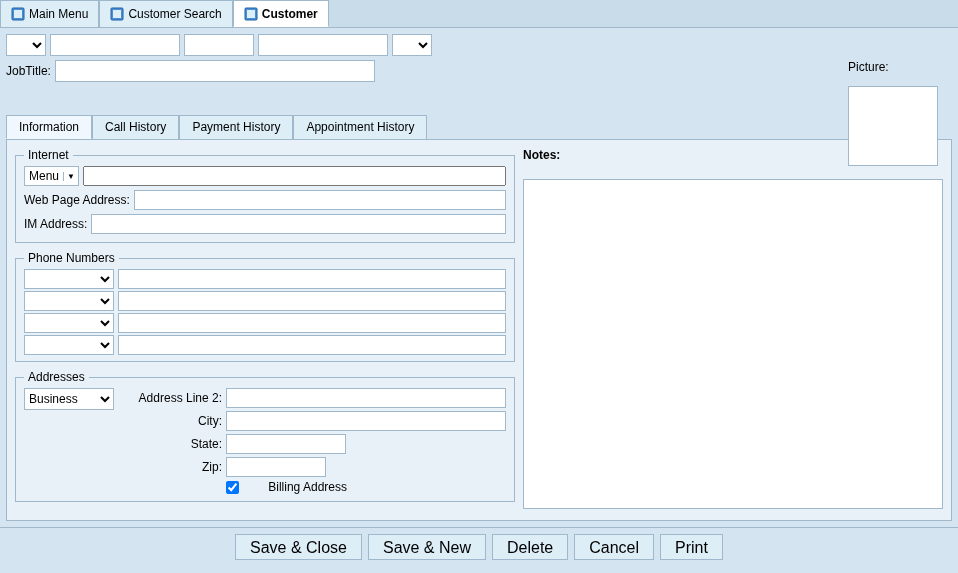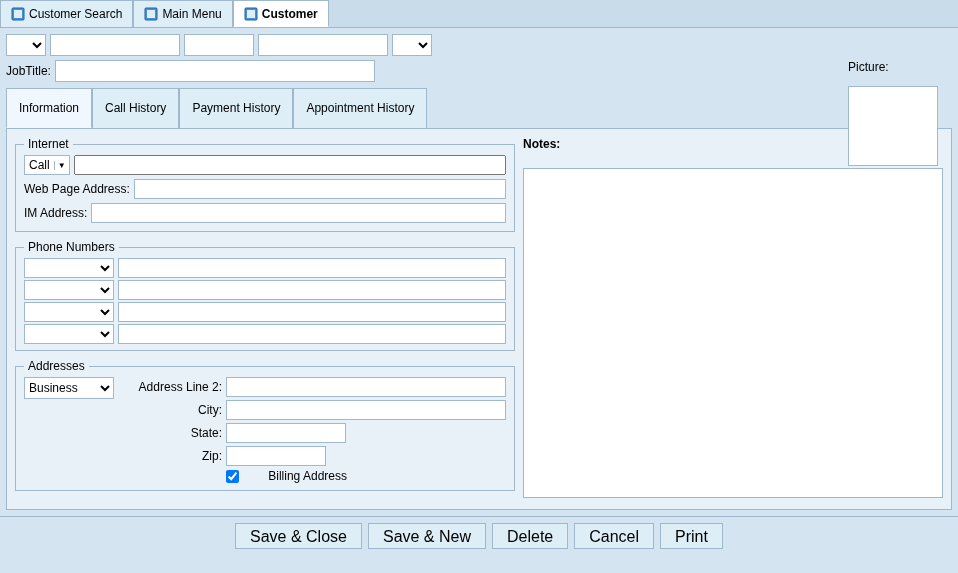--- a/index.html
+++ b/index.html
@@ -84,26 +84,27 @@
       background: white;
     }
 
     
     .sub-tabs {
       display: flex;
       gap: 0;
       margin-bottom: 0;
     }
     .sub-tab {
-      padding: 12px 12px;
+      padding: 4px 12px;
       border: 1px solid #a0b8cc;
       border-bottom: none;
       background: #ddeef7;
       cursor: pointer;
       font-size: 12px;
+      margin-top: 27px;
     }
     .sub-tab.active {
       background: #f0f7ff;
       border-bottom: 1px solid #f0f7ff;
       font-weight: normal;
     }
 
     
     .content-panel {
       border: 1px solid #a0b8cc;
@@ -242,33 +243,33 @@
     .email-select-btn .arr { padding: 0 3px; border-left: 1px solid #a0b8cc; font-size: 8px; }
 
     .wrapper { position: relative; }
   </style>
 </head>
 <body>
 
 <div class="wrapper">
 
   <div class="title-bar">
+    <div class="title-tab">
+      <svg class="tab-icon" viewBox="0 0 14 14" fill="none" xmlns="http://www.w3.org/2000/svg">
+        <rect x="1" y="1" width="12" height="12" rx="1" fill="#4a90d9" stroke="#2060a0" stroke-width="1"></rect>
+        <rect x="3" y="3" width="8" height="8" fill="#ddeef7"></rect>
+      </svg>
+      <span>Main Menu</span>
+    </div>
     <div class="title-tab">
       <svg class="tab-icon" viewBox="0 0 14 14" fill="none">
         <rect x="1" y="1" width="12" height="12" rx="1" fill="#4a90d9" stroke="#2060a0" stroke-width="1"></rect>
         <rect x="3" y="3" width="8" height="8" fill="#ddeef7"></rect>
       </svg>
       <span>Customer Search</span>
-    </div>
-    <div class="title-tab">
-      <svg class="tab-icon" viewBox="0 0 14 14" fill="none" xmlns="http://www.w3.org/2000/svg">
-        <rect x="1" y="1" width="12" height="12" rx="1" fill="#4a90d9" stroke="#2060a0" stroke-width="1"></rect>
-        <rect x="3" y="3" width="8" height="8" fill="#ddeef7"></rect>
-      </svg>
-      <span>Main Menu</span>
     </div>
     <div class="title-tab active">
       <svg class="tab-icon" viewBox="0 0 14 14" fill="none">
         <rect x="1" y="1" width="12" height="12" rx="1" fill="#4a90d9" stroke="#2060a0" stroke-width="1"></rect>
         <rect x="3" y="3" width="8" height="8" fill="#ddeef7"></rect>
       </svg>
       <span>Customer</span>
     </div>
   </div>
 
@@ -309,21 +310,21 @@
       </div>
     </div>
 
     <div class="content-panel">
       <div class="left-panel">
 
         <fieldset>
           <legend>Internet</legend>
           <div class="email-row">
             <div class="email-select-btn">
-              <span>Call</span>
+              <span>Menu</span>
               <span class="arr">▼</span>
             </div>
             <input type="text" style="flex: 1 1 0%; height: 20px;">
           </div>
           <div class="form-row">
             <label>Web Page Address:</label>
             <input type="text" style="flex: 1 1 0%;">
           </div>
           <div class="form-row">
             <label>IM Address:</label>

